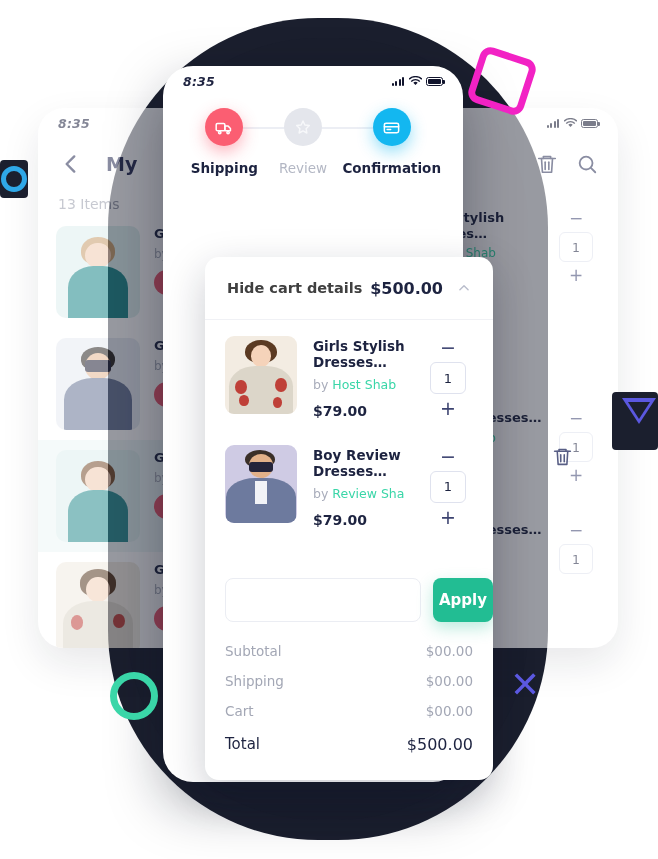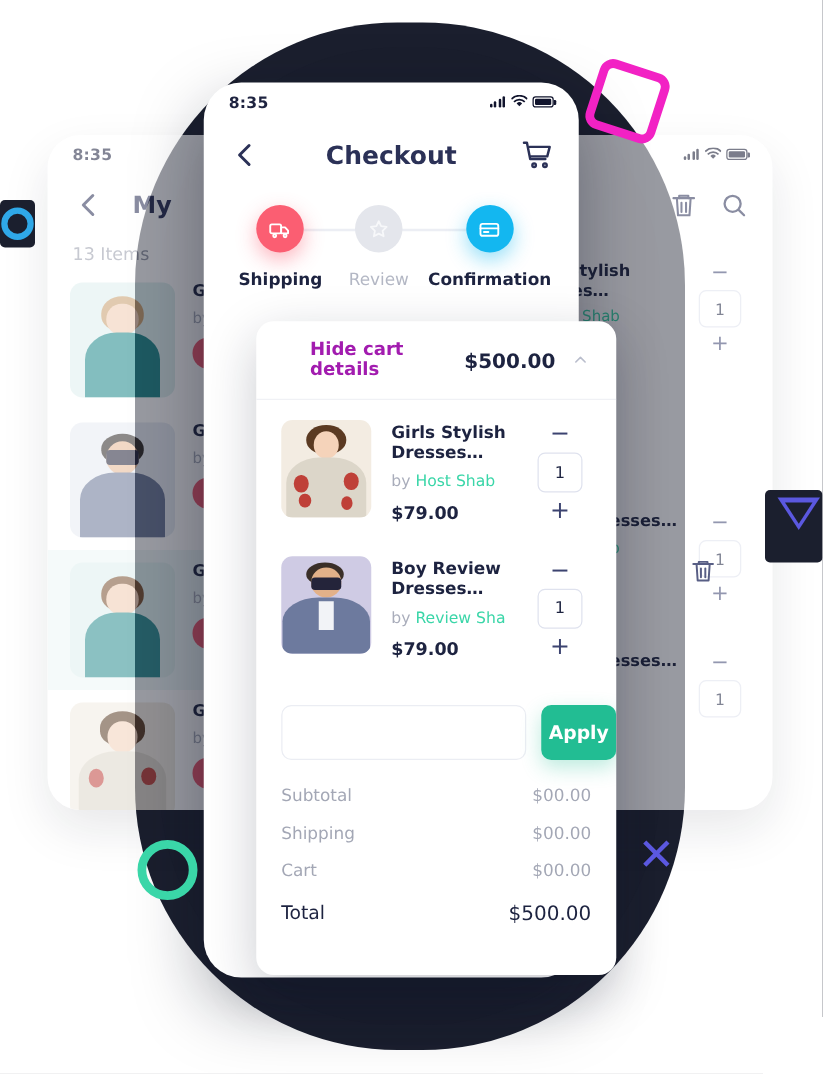--- a/index.html
+++ b/index.html
@@ -40,21 +40,21 @@
         box-shadow:0 16px 40px rgba(20,25,45,.18);}
   .phone-right{left:300px;top:108px;width:318px;height:540px;border-radius:26px;
         box-shadow:0 16px 40px rgba(20,25,45,.18);}
   .phone-front{left:163px;top:66px;width:300px;height:716px;border-radius:30px;
         box-shadow:0 22px 55px rgba(12,16,34,.35);}
 
   .dim{opacity:.55;}
 
   
   .statusbar{height:30px;display:flex;align-items:center;
-        justify-content:space-between;padding:0 20px;}
+        justify-content:space-between;padding:0 20px;font-style:italic;}
   .clock{font-size:12.5px;font-weight:700;color:#1e2340;letter-spacing:.2px;}
   .sysicons{display:flex;align-items:center;gap:5px;}
   .bars{display:flex;align-items:flex-end;gap:1.5px;height:10px;}
   .bars i{display:block;width:2px;background:#11142d;border-radius:1px;}
   .bars i:nth-child(1){height:3px;} .bars i:nth-child(2){height:5px;}
   .bars i:nth-child(3){height:7px;} .bars i:nth-child(4){height:9px;}
   .wifi{width:12px;height:10px;position:relative;}
   .wifi svg{display:block;}
   .batt{width:17px;height:9px;border:1.4px solid #11142d;border-radius:2.5px;
         position:relative;padding:1px;box-sizing:border-box;}
@@ -82,42 +82,42 @@
   .stepline{position:absolute;top:31px;height:1.5px;background:#eceef4;z-index:1;}
   .stepline.a{left:23%;width:27%;}
   .stepline.b{left:50%;width:27%;}
 
   
   .sheet{position:absolute;left:205px;top:257px;width:288px;height:523px;
         background:#fff;border-radius:14px;box-shadow:0 14px 42px rgba(20,25,45,.22);
         overflow:hidden;}
   .sheet-head{height:62px;display:flex;align-items:center;padding:0 22px;
         border-bottom:1px solid #f0f1f5;}
-  .sheet-head .t{font-size:14.5px;font-weight:700;color:#a21caf;margin-left:21px;}
+  .sheet-head .t{font-size:14.5px;font-weight:700;color:#404040;}
   .sheet-head .amt{margin-left:auto;font-size:16px;font-weight:700;color:#1d2340;}
   .sheet-head .chev{margin-left:14px;color:#b9bdcc;width:14px;height:14px;}
 
   .citem{display:flex;padding:16px 20px 10px;align-items:flex-start;}
   .thumb{width:72px;height:78px;border-radius:9px;flex:0 0 auto;
          position:relative;overflow:hidden;}
   .cinfo{flex:1;padding-left:16px;padding-top:2px;}
   .cname{font-size:13.5px;font-weight:700;color:#1d2340;line-height:1.22;}
   .cby{font-size:12.5px;color:#a9adbb;margin-top:6px;}
   .cby b{color:#3ad6a8;font-weight:400;}
   .cprice{font-size:14px;font-weight:700;color:#1d2340;margin-top:11px;}
   .qty{width:50px;flex:0 0 auto;text-align:center;padding-top:2px;}
   .qty .pm{font-size:19px;color:#3c4370;line-height:1;cursor:pointer;user-select:none;}
   .qbox{width:34px;height:30px;margin:5px auto;border:1px solid #dfe2ee;
         border-radius:6px;display:flex;align-items:center;justify-content:center;
         font-size:13px;color:#1d2340;}
 
   
   .disc{padding:14px 20px 0;}
   .disc-lbl{font-size:13.5px;color:#9a9eac;}
-  .disc-row{display:flex;gap:12px;margin-top:12px;align-items:flex-start;}
+  .disc-row{display:flex;gap:12px;margin-top:26px;align-items:flex-start;}
   .disc-in{flex:1;height:44px;border:1px solid #ebedf3;border-radius:8px;
         background:#fff;box-sizing:border-box;padding:0 12px;font-size:13px;
         color:#1d2340;outline:none;font-family:inherit;}
   .apply{width:90px;height:44px;border:0;border-radius:8px;background:#22bd93;
         color:#fff;font-size:15px;font-weight:600;cursor:pointer;
         font-family:inherit;box-shadow:0 6px 16px rgba(34,189,147,.3);}
 
   
   .totals{padding:14px 20px 0;}
   .trow{display:flex;justify-content:space-between;padding:7px 0;font-size:13.5px;
@@ -350,32 +350,20 @@
             <path d="M8 5.2a6.6 6.6 0 0 0-4.7 2l-1.2-1.3a8.3 8.3 0 0 1 11.8 0l-1.2 1.3A6.6 6.6 0 0 0 8 5.2Z"></path>
             <path d="M8 1.4a10.4 10.4 0 0 0-7.3 3L-.4 3.1a12.1 12.1 0 0 1 16.8 0L15.3 4.4A10.4 10.4 0 0 0 8 1.4Z"></path>
           </svg>
         </div>
         <div class="batt">
             <b></b>
           </div>
       </div>
     </div>
 
-    <div class="appbar">
-      <svg class="back-chev" viewBox="0 0 24 24" fill="none" stroke="currentColor" stroke-width="2.2" stroke-linecap="round" stroke-linejoin="round">
-        <polyline points="15 5 8 12 15 19"></polyline>
-        </svg>
-      <div class="appbar-title">Checkout</div>
-      <svg class="cart-ico" viewBox="0 0 24 24" fill="none" stroke="currentColor" stroke-width="1.8" stroke-linecap="round" stroke-linejoin="round">
-        <path d="M2 3h2.2l2.4 12h11.2"></path>
-        <path d="M6.2 6H21l-1.8 7H7.1"></path>
-        <circle cx="9.5" cy="19.5" r="1.3"></circle>
-        <circle cx="17.5" cy="19.5" r="1.3"></circle>
-        </svg>
-    </div>
 
     <div class="stepper">
       <div class="stepline a"></div>
       <div class="stepline b"></div>
 
       <div class="step">
         <div class="bub pink">
           <svg width="19" height="19" viewBox="0 0 24 24" fill="none" stroke="#fff" stroke-width="1.9" stroke-linecap="round" stroke-linejoin="round">
             <rect x="1.5" y="7" width="11" height="9" rx="1.6"></rect>
             <path d="M12.5 10h4l3 3.2V16h-7z"></path>

